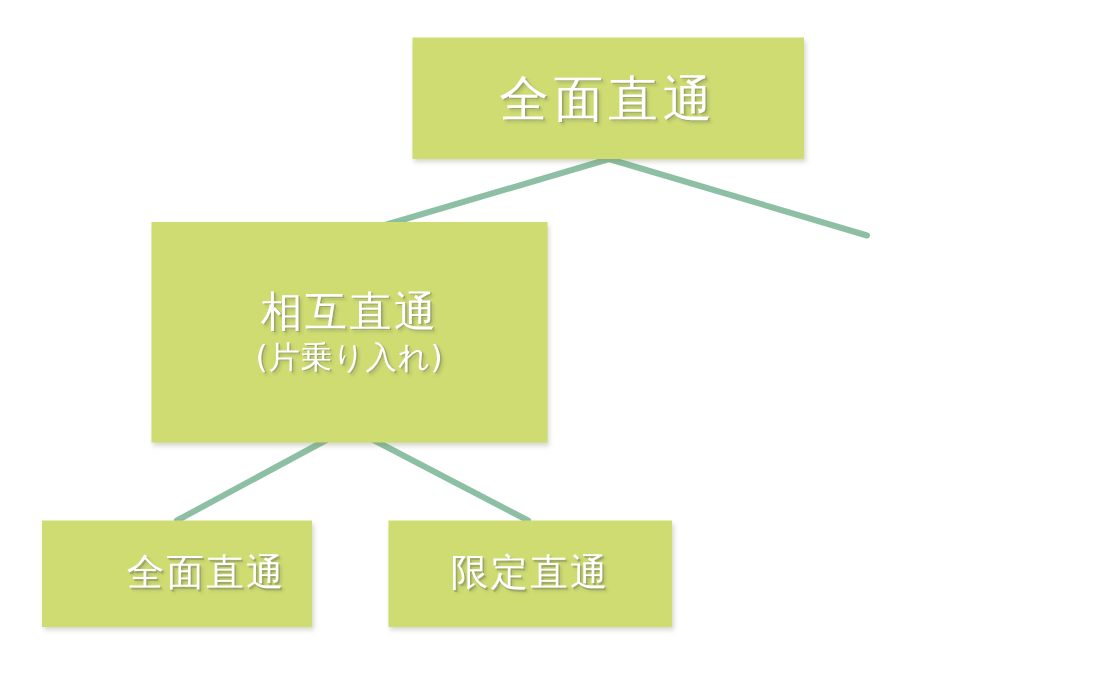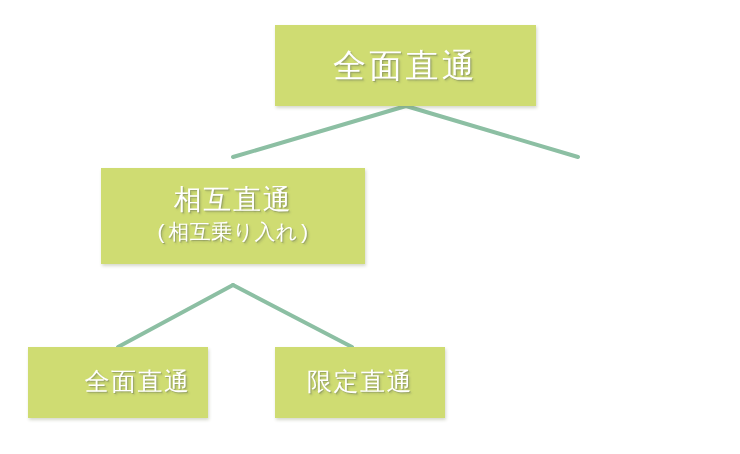--- a/index.html
+++ b/index.html
@@ -60,24 +60,23 @@
     left: 275px;
     top: 25px;
     width: 261px;
     height: 81px;
   }
   #node-root .node-title { font-size: 33px; letter-spacing: 0.10em; }
 
   
   #node-mutual {
     left: 101px;
-    top: 168px;
+    top: 148px;
     width: 264px;
-    height: 96px;
-    font-family: Liberation Mono, monospace;
+    height: 147px;
   }
   #node-mutual .node-title { font-size: 28px; }
   #node-mutual .node-sub { font-size: 21px; }
 
   #node-oneside {
     left: 455px;
     top: 156px;
     width: 245px;
     height: 127px;
   }
@@ -89,23 +88,22 @@
     left: 28px;
     top: 347px;
     width: 180px;
     height: 71px;
   }
   #node-full .node-title { font-size: 25px; margin-left: 39px; }
 
   #node-limited {
     left: 259px;
     top: 347px;
-    width: 170px;
+    width: 189px;
     height: 71px;
-    margin-left: 16px;
   }
   #node-limited .node-title { font-size: 25px; }
 </style>
 </head>
 <body>
 
 <div id="diagram-root">
 
   <svg id="connector-layer" viewBox="0 0 740 454" width="740" height="454" xmlns="http://www.w3.org/2000/svg">
     <g stroke="#8cbfa3" stroke-width="4" stroke-linecap="round" fill="none">
@@ -115,21 +113,21 @@
       <path d="M 233 285 L 352 347"></path>
     </g>
   </svg>
 
   <div class="node-box" id="node-root">
     <div class="node-title">全面直通</div>
   </div>
 
   <div class="node-box" id="node-mutual">
     <div class="node-title">相互直通</div>
-    <div class="node-sub">(相互乗り入れ)</div>
+    <div class="node-sub">(片乗り入れ)</div>
   </div>
 
 
   <div class="node-box" id="node-full">
     <div class="node-title">全面直通</div>
   </div>
 
   <div class="node-box" id="node-limited">
     <div class="node-title">限定直通</div>
   </div>

